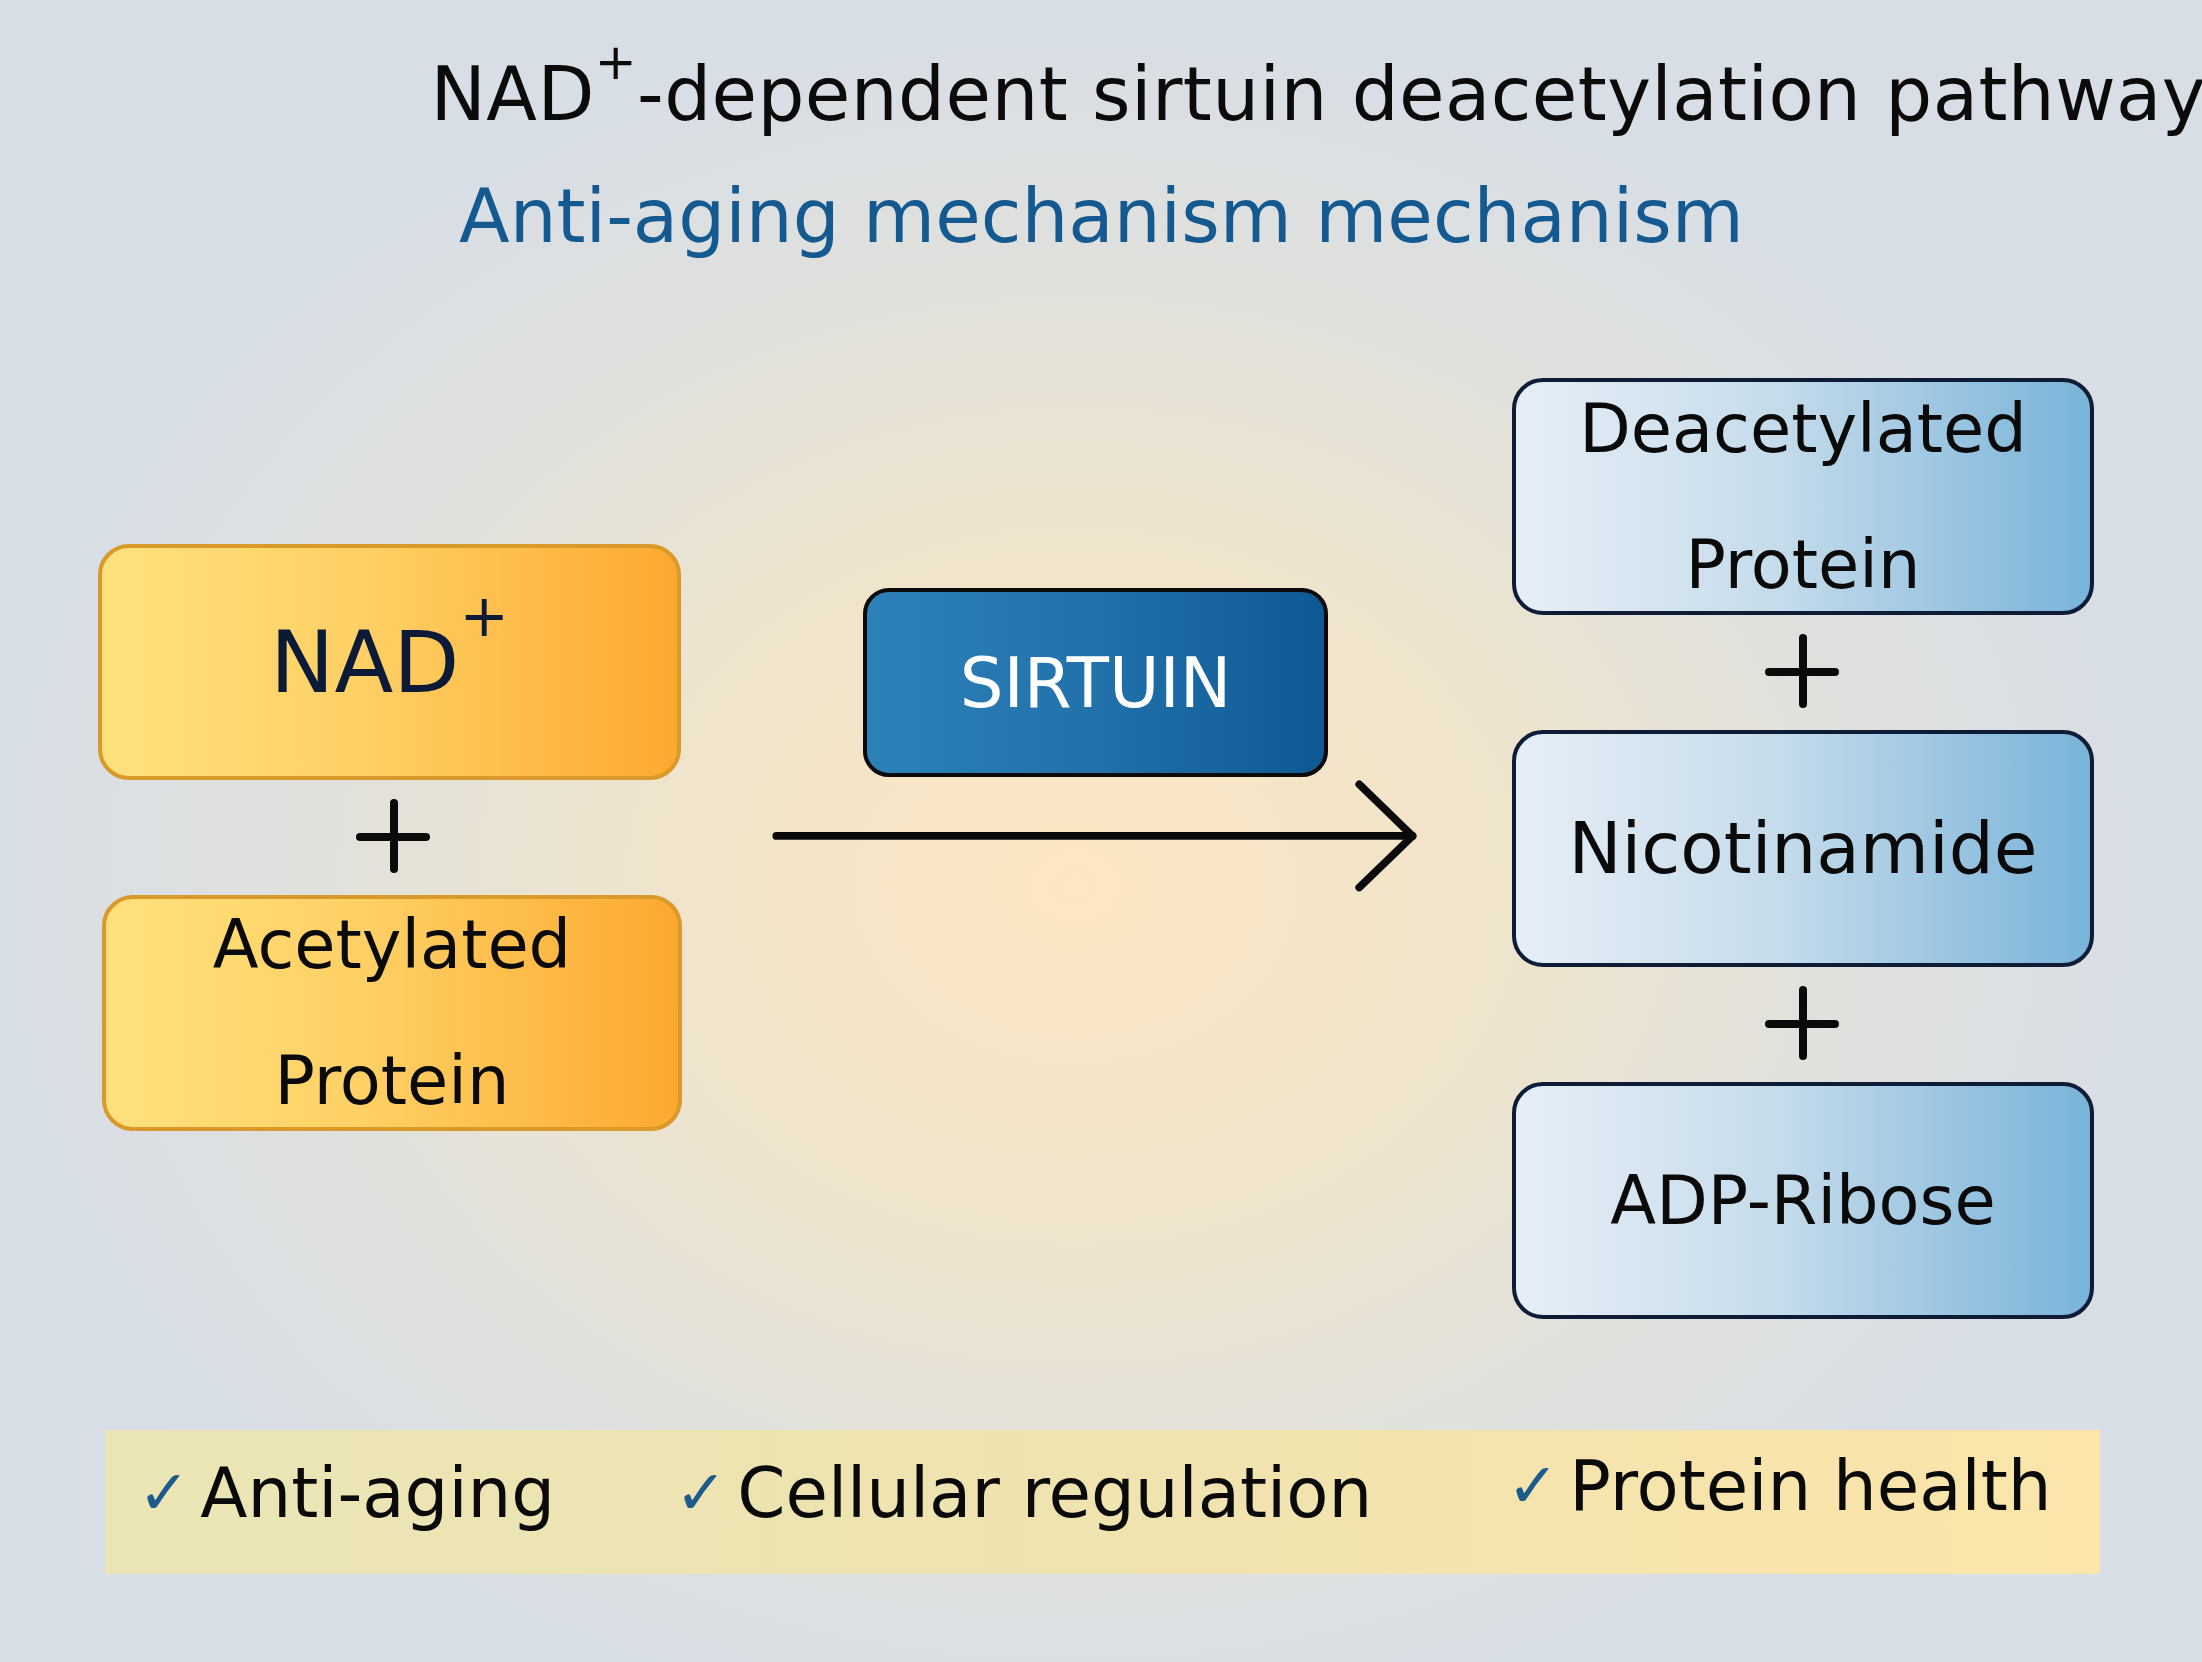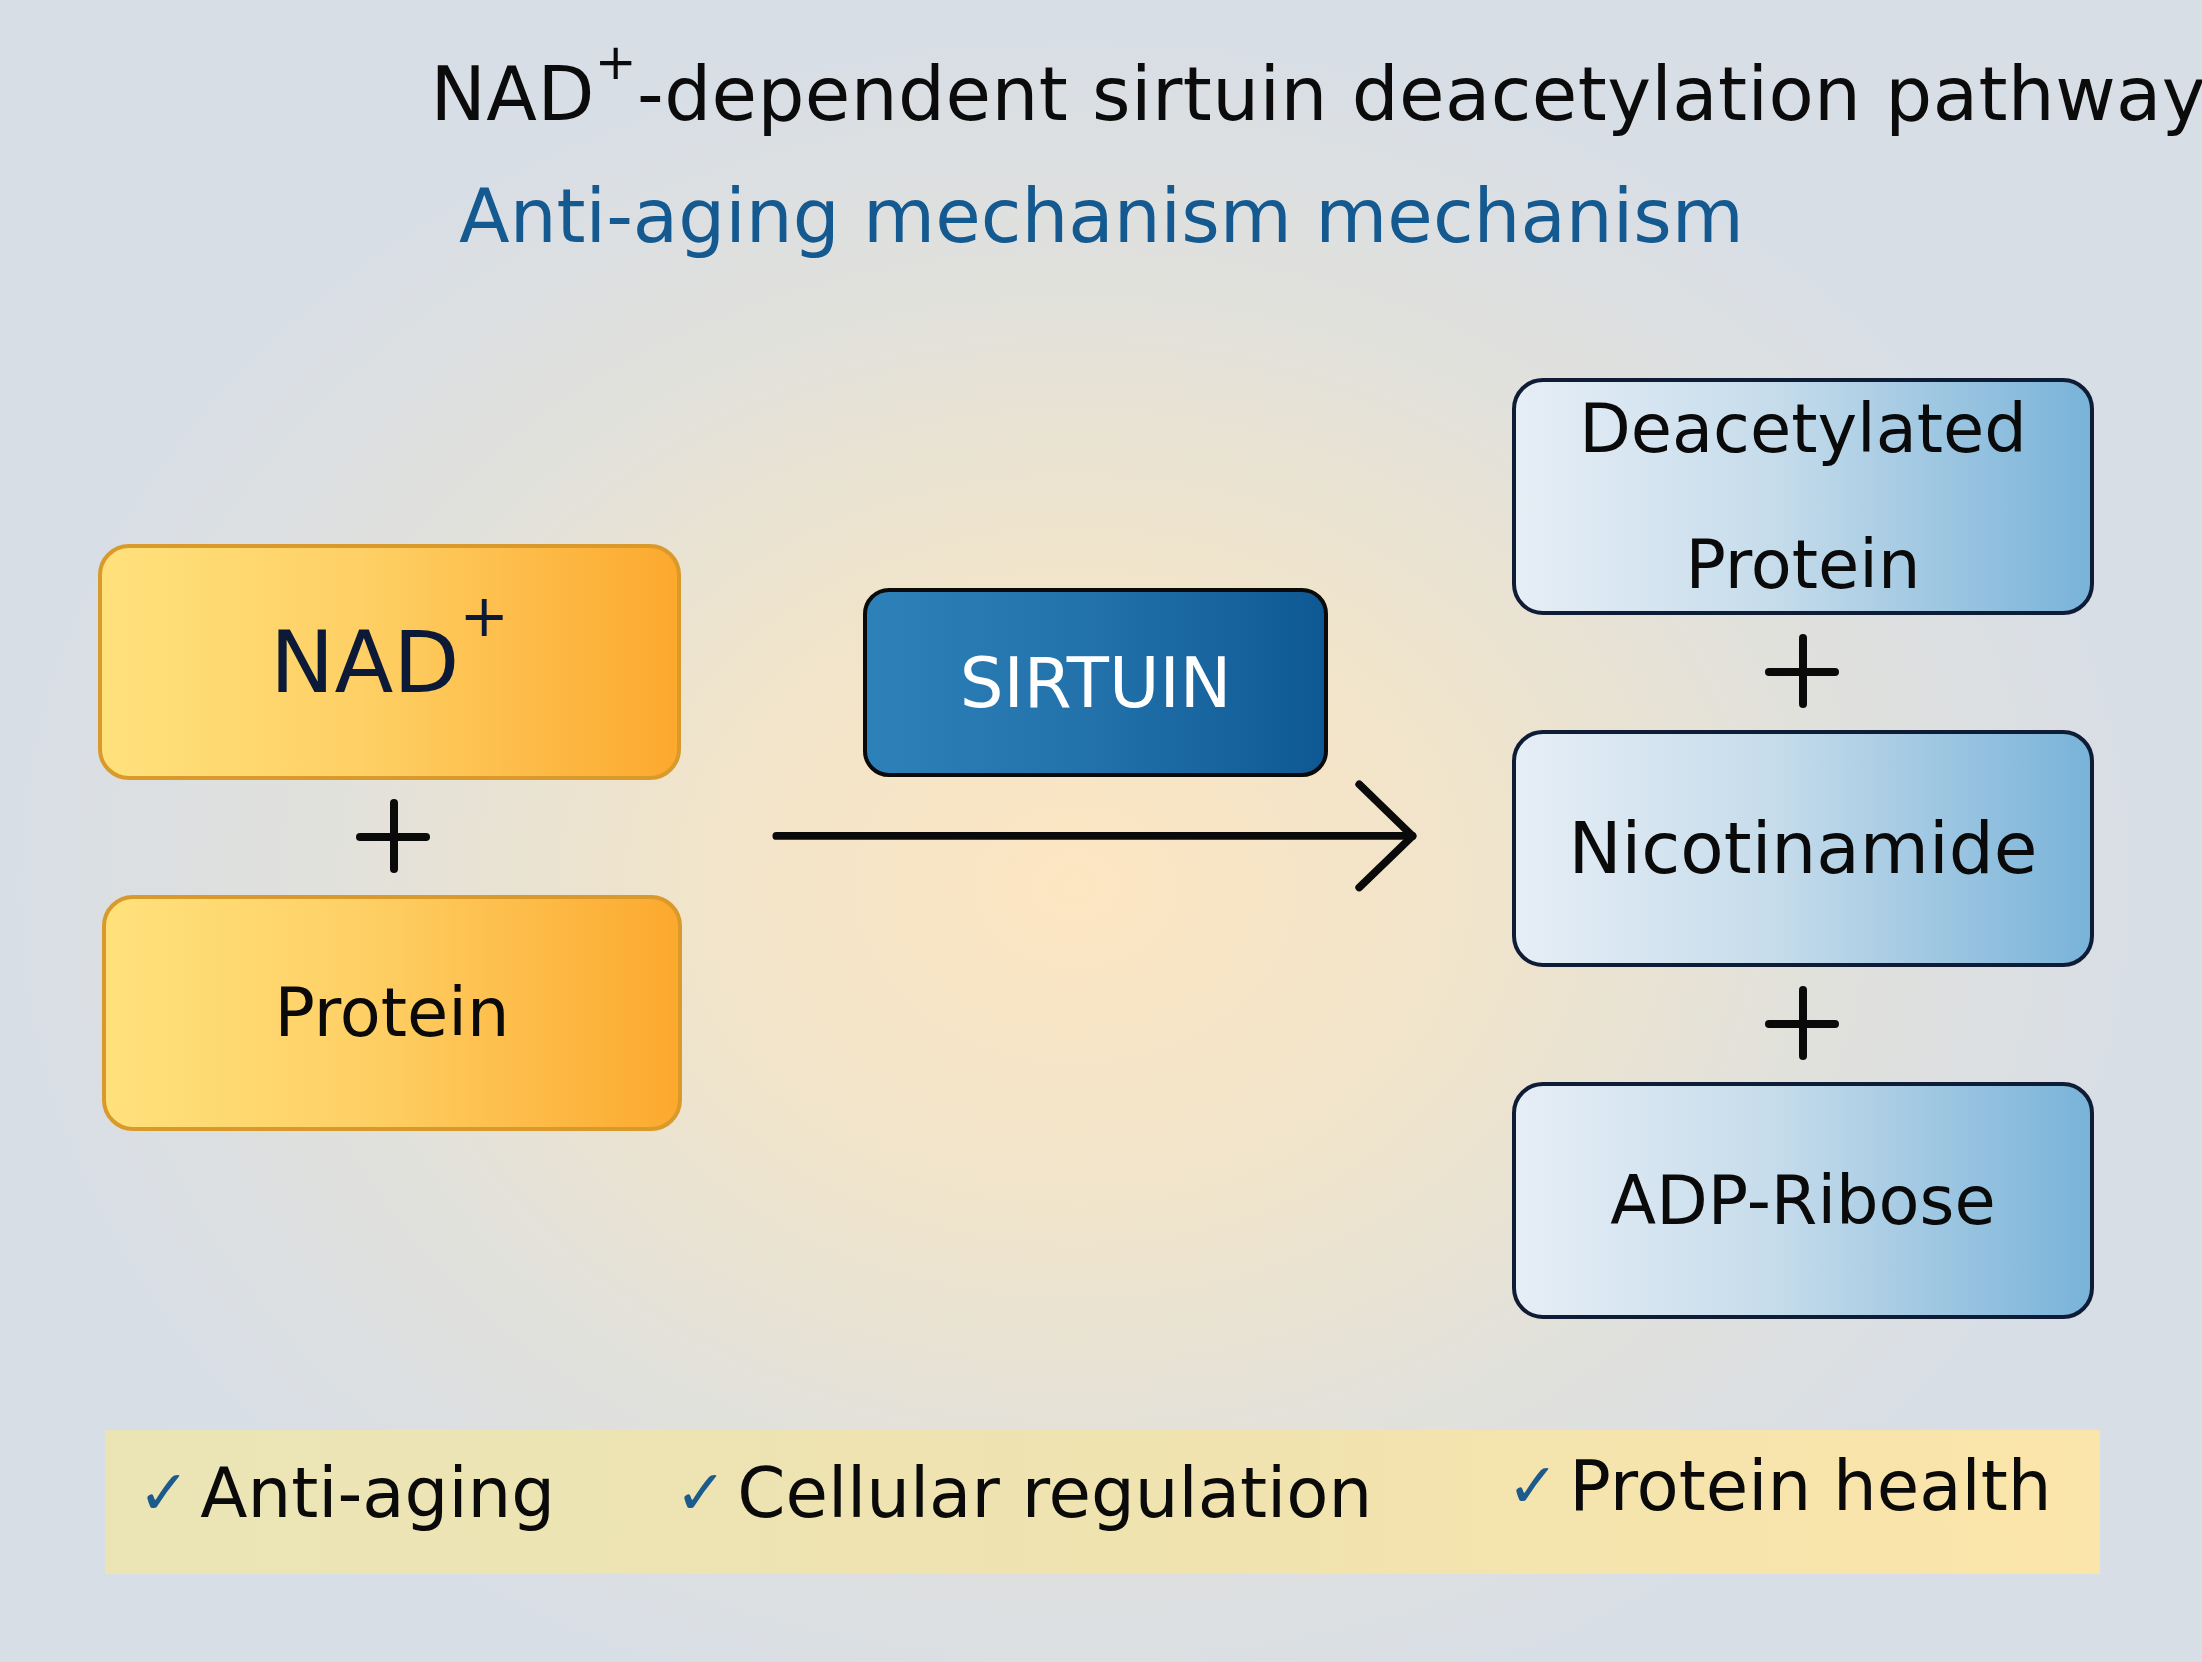--- a/index.html
+++ b/index.html
@@ -60,20 +60,21 @@
 <body>
 
 <div class="abs title"><span>NAD</span><sup>+</sup><span>-dependent sirtuin deacetylation pathway</span></div>
 <div class="abs subtitle">Anti-aging mechanism mechanism</div>
 
 <div class="abs box orange nad">
   <div><span>NAD</span><sup>+</sup></div>
 </div>
 <div class="abs plus" style="left:350px; top:793px;"></div>
 <div class="abs box orange acetyl">
+  <div>Acetylated</div>
   <div>Protein</div>
 </div>
 
 <div class="abs box sirtuin">
   <div>SIRTUIN</div>
 </div>
 
 <svg class="abs arrow-svg" viewBox="0 0 770 150">
   <line x1="12" y1="72" x2="752" y2="72" stroke="#0a0a0a" stroke-width="9" stroke-linecap="round"></line>
   <polyline points="690,12 752,72 690,132" fill="none" stroke="#0a0a0a" stroke-width="9" stroke-linecap="round" stroke-linejoin="round"></polyline>

